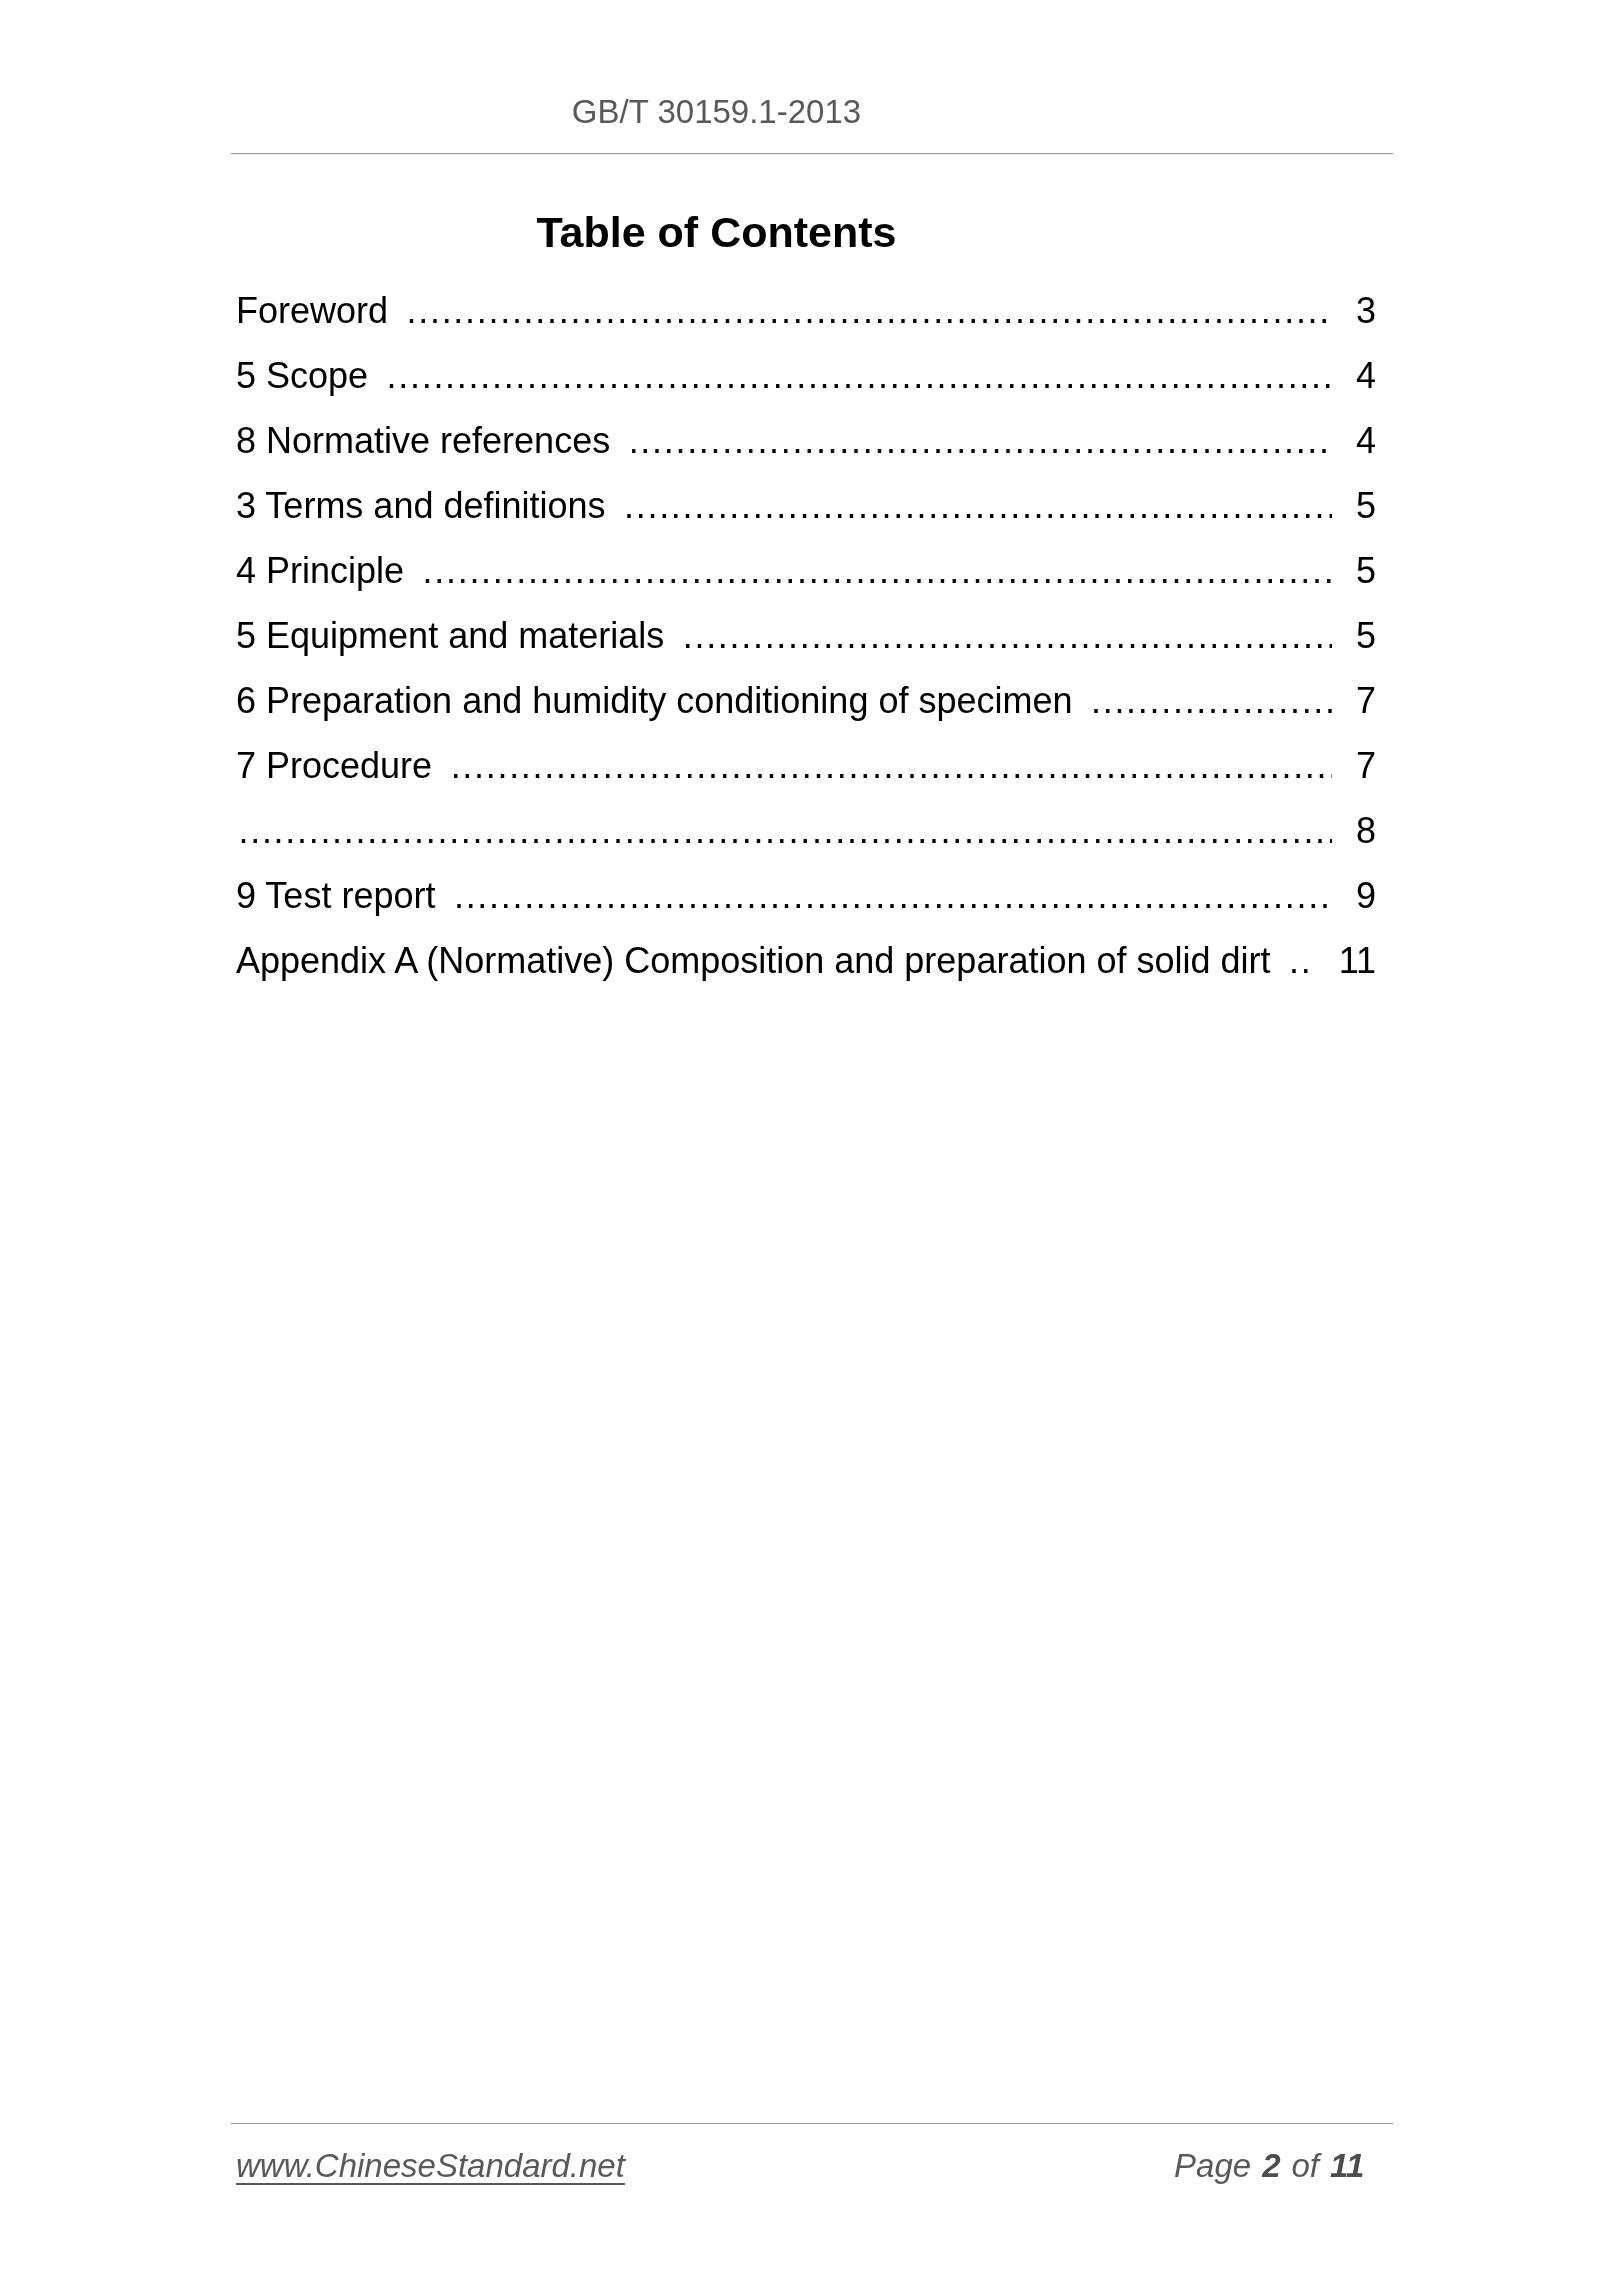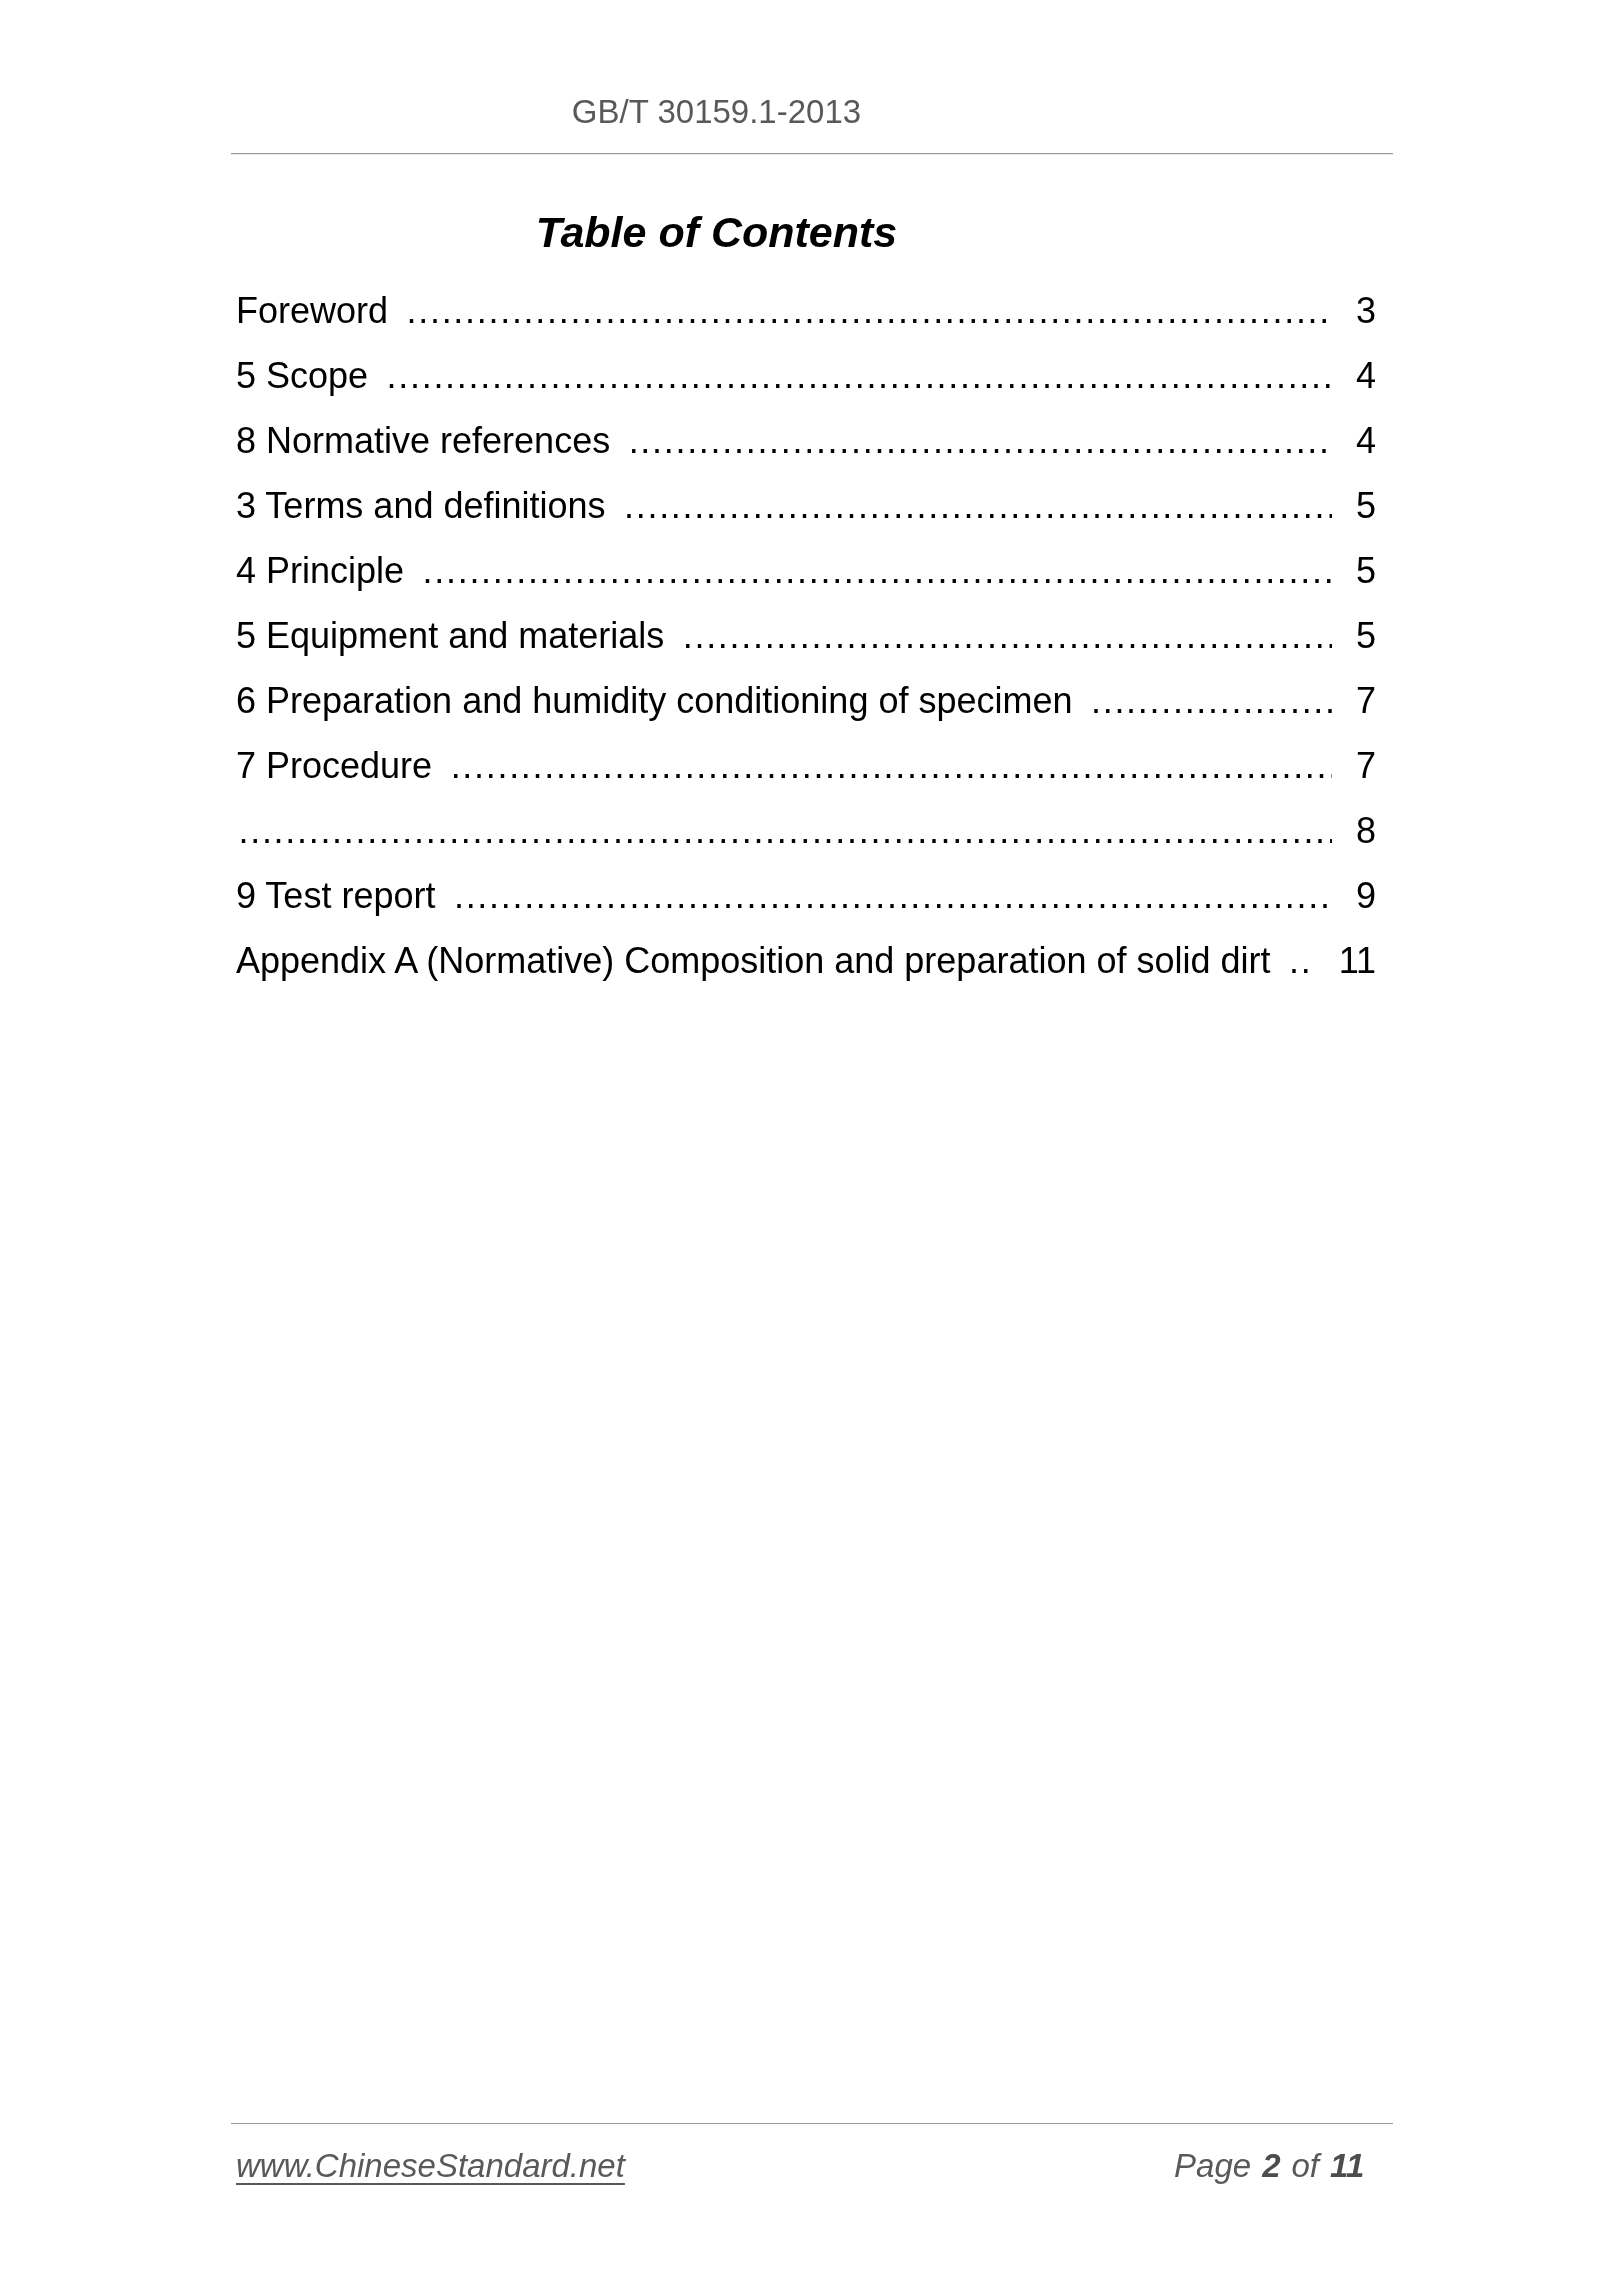--- a/index.html
+++ b/index.html
@@ -41,21 +41,20 @@
   .doc-title {
     position: absolute;
     top: 207px;
     left: 0;
     right: 0;
     text-align: center;
     font-size: 43px;
     line-height: 50px;
     font-weight: bold;
     color: #000000;
-    font-style: italic;
   }
 
   
   .toc {
     position: absolute;
     top: 278px;
     left: 236px;
     width: 1140px;
   }
   .toc-row {

